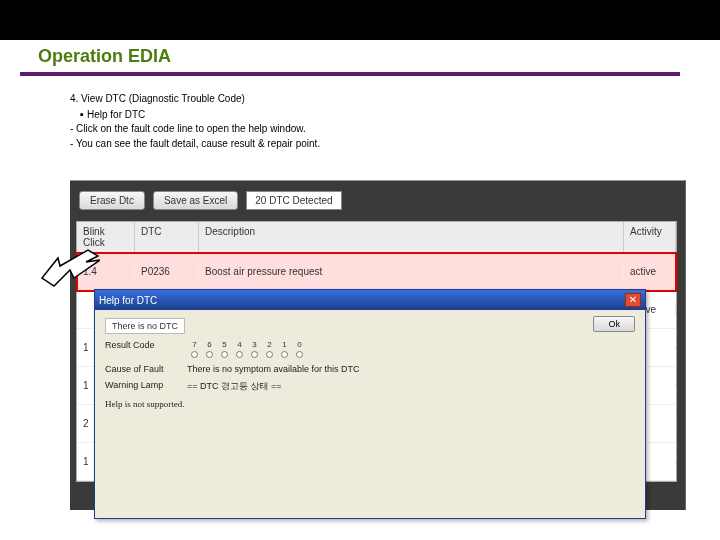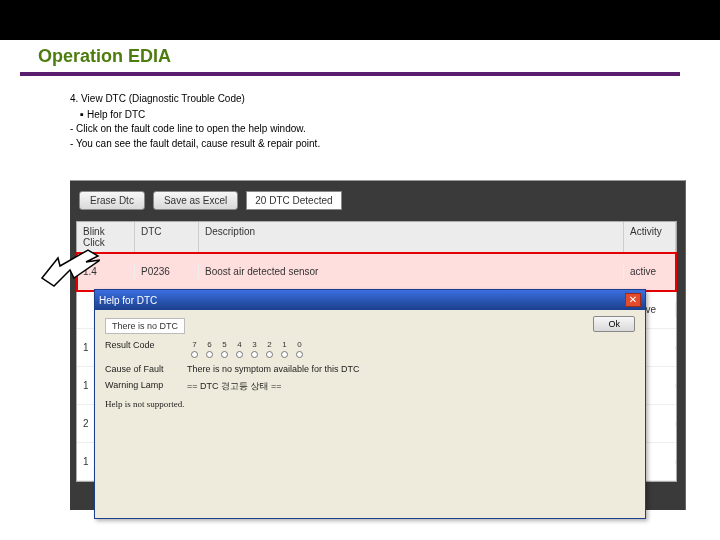--- a/index.html
+++ b/index.html
@@ -65,21 +65,21 @@
   <div class="table">
     <div class="thead">
       <div class="th bc">Blink Click</div>
       <div class="th dtc">DTC</div>
       <div class="th desc">Description</div>
       <div class="th act">Activity</div>
     </div>
     <div class="row hlrow">
       <div class="td bc">1.4</div>
       <div class="td dtc">P0236</div>
-      <div class="td desc">Boost air detected sensor</div>
+      <div class="td desc">Boost air pressure request</div>
       <div class="td act">active</div>
     </div>
     <div class="row">
       <div class="td bc"></div>
       <div class="td dtc"></div>
       <div class="td desc"></div>
       <div class="td act">active</div>
     </div>
 
     <div class="row">

